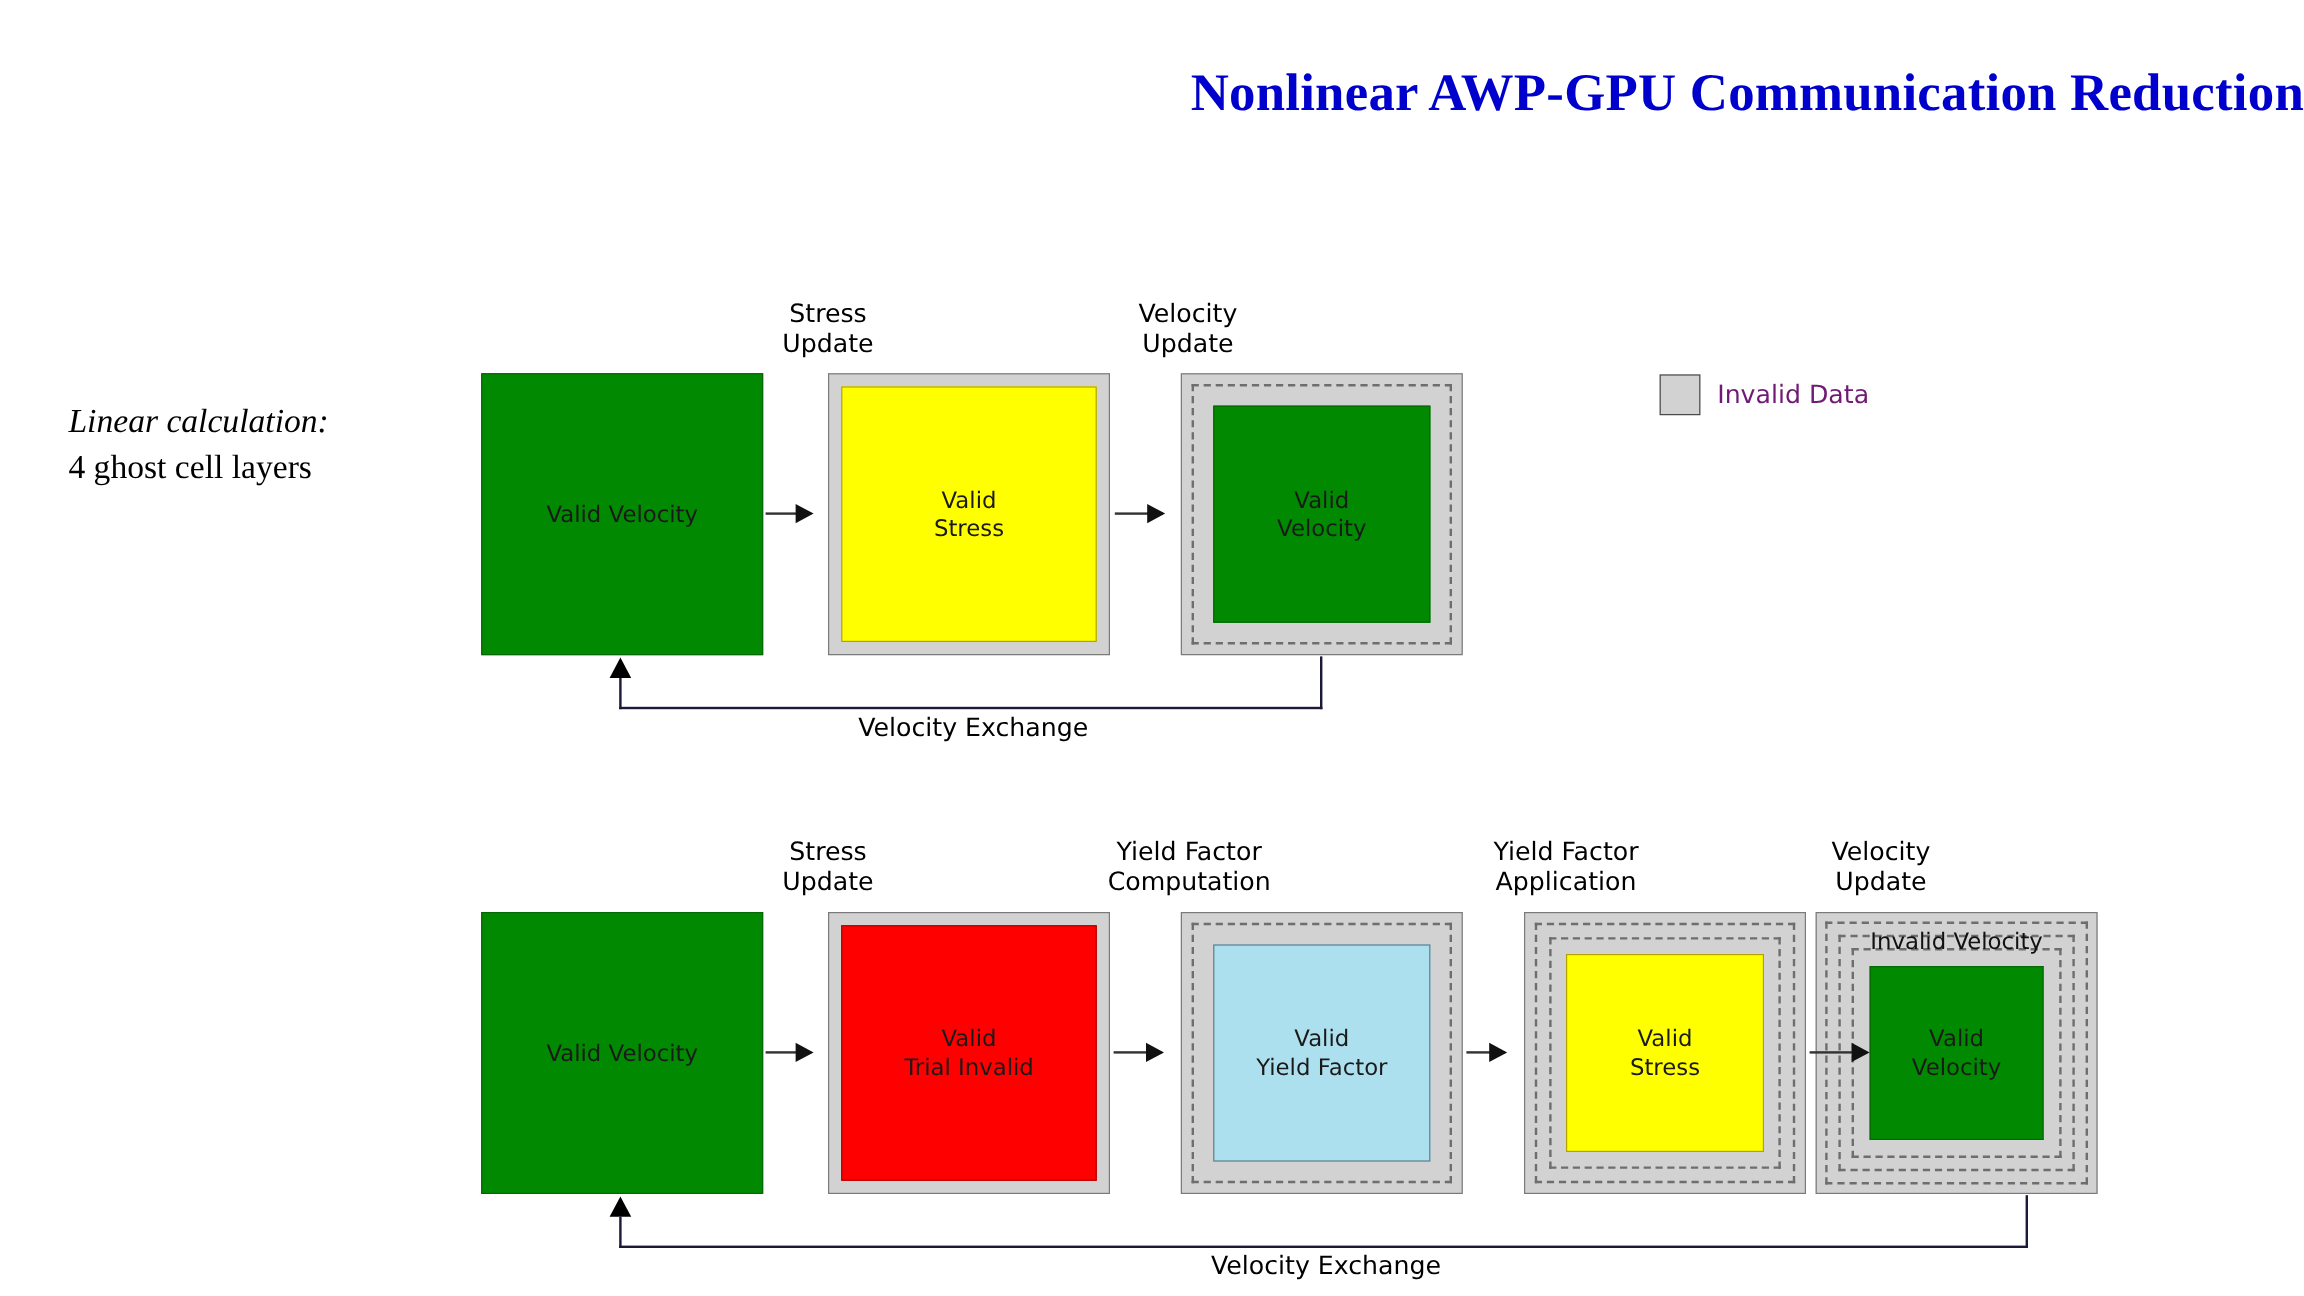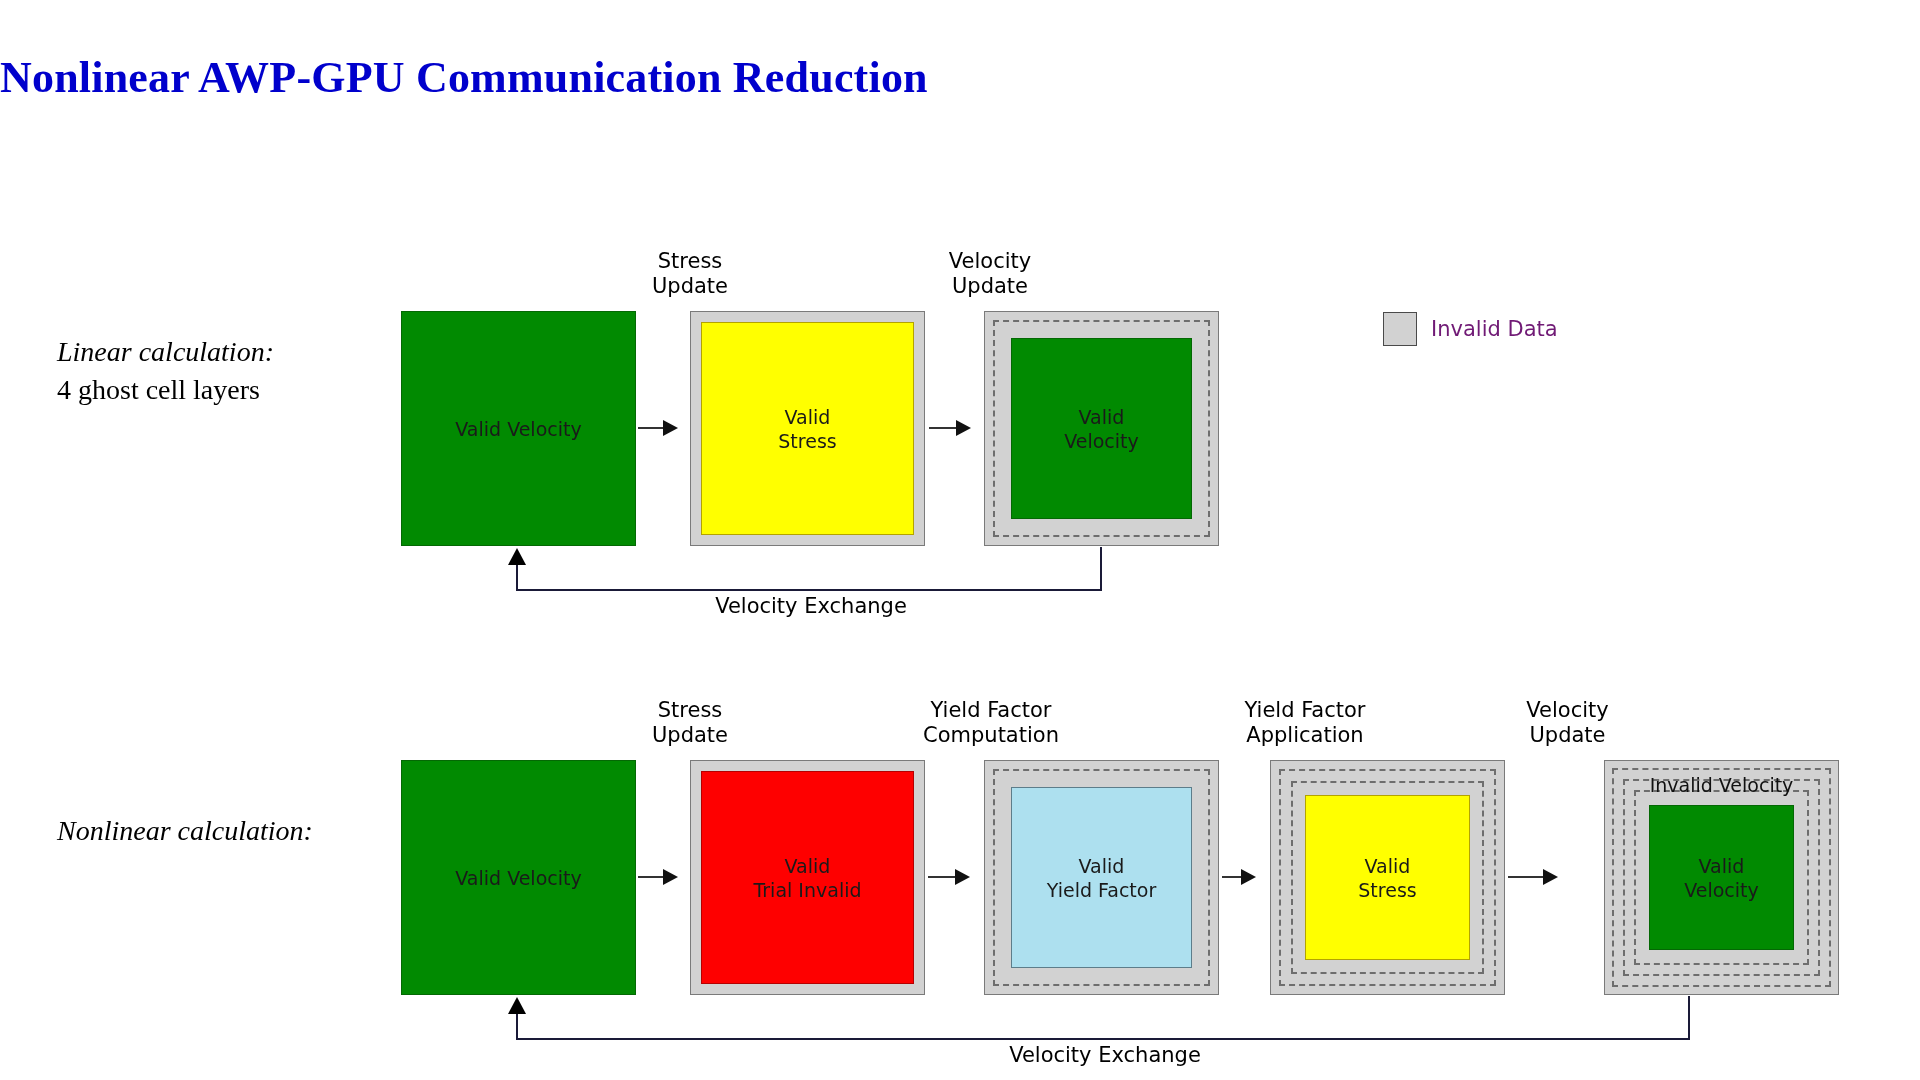--- a/index.html
+++ b/index.html
@@ -14,21 +14,21 @@
     overflow: hidden;
     font-family: "DejaVu Sans", sans-serif;
   }
 
   
   #diagram-title {
     position: absolute;
     top: 52px;
     left: 0;
     width: 1920px;
-    text-align: left;
+    text-align: right;
     font-family: "Liberation Serif", "DejaVu Serif", serif;
     font-weight: bold;
     font-size: 44px;
     color: #0000CC;
     letter-spacing: 0.2px;
   }
 
   
   .row-caption {
     position: absolute;
@@ -226,21 +226,20 @@
 <div class="flow-arrow" style="left:638px; top:427px; width:38px;"></div>
 <div class="flow-arrow" style="left:929px; top:427px; width:40px;"></div>
 
 <div class="exch-seg v" style="left:1100px; top:547px; height:44px;"></div>
 <div class="exch-seg h" style="left:516px; top:589px; width:586px;"></div>
 <div class="exch-seg v" style="left:516px; top:565px; height:26px;"></div>
 <div class="exch-head" style="left:508px; top:548px;"></div>
 <div class="exch-label" style="left:520px; top:594px; width:582px;">Velocity Exchange</div>
 
 <div class="row-caption" id="caption-nonlinear">
-  <span class="cap-line1">Nonlinear calculation:</span>
 </div>
 
 <div class="stage-caption" style="left:610px; top:698px; width:160px;">
   <span>Stress</span>
   <span>Update</span>
 </div>
 <div class="stage-caption" style="left:866px; top:698px; width:250px;">
   <span>Yield Factor</span>
   <span>Computation</span>
 </div>
@@ -284,21 +283,21 @@
   <div class="ring" style="left:8px; top:8px; right:8px; bottom:8px;"></div>
   <div class="ring" style="left:20px; top:20px; right:20px; bottom:20px;"></div>
   <div class="core yellow" style="left:34px; top:34px; right:34px; bottom:34px;">
     <div>
       <span>Valid</span>
       <span>Stress</span>
     </div>
   </div>
 </div>
 
-<div class="cellbox" style="left:1604px; top:760px; width:235px; height:235px;">
+<div class="cellbox" style="left:1513px; top:760px; width:235px; height:235px;">
   <div class="ring" style="left:7px; top:7px; right:7px; bottom:7px;"></div>
   <div class="ring" style="left:18px; top:18px; right:18px; bottom:18px;"></div>
   <div class="ring" style="left:29px; top:29px; right:29px; bottom:29px;"></div>
   <div class="overlay-label" style="top:13px;">Invalid Velocity</div>
   <div class="core green" style="left:44px; top:44px; right:44px; bottom:44px;">
     <div>
       <span>Valid</span>
       <span>Velocity</span>
     </div>
   </div>

